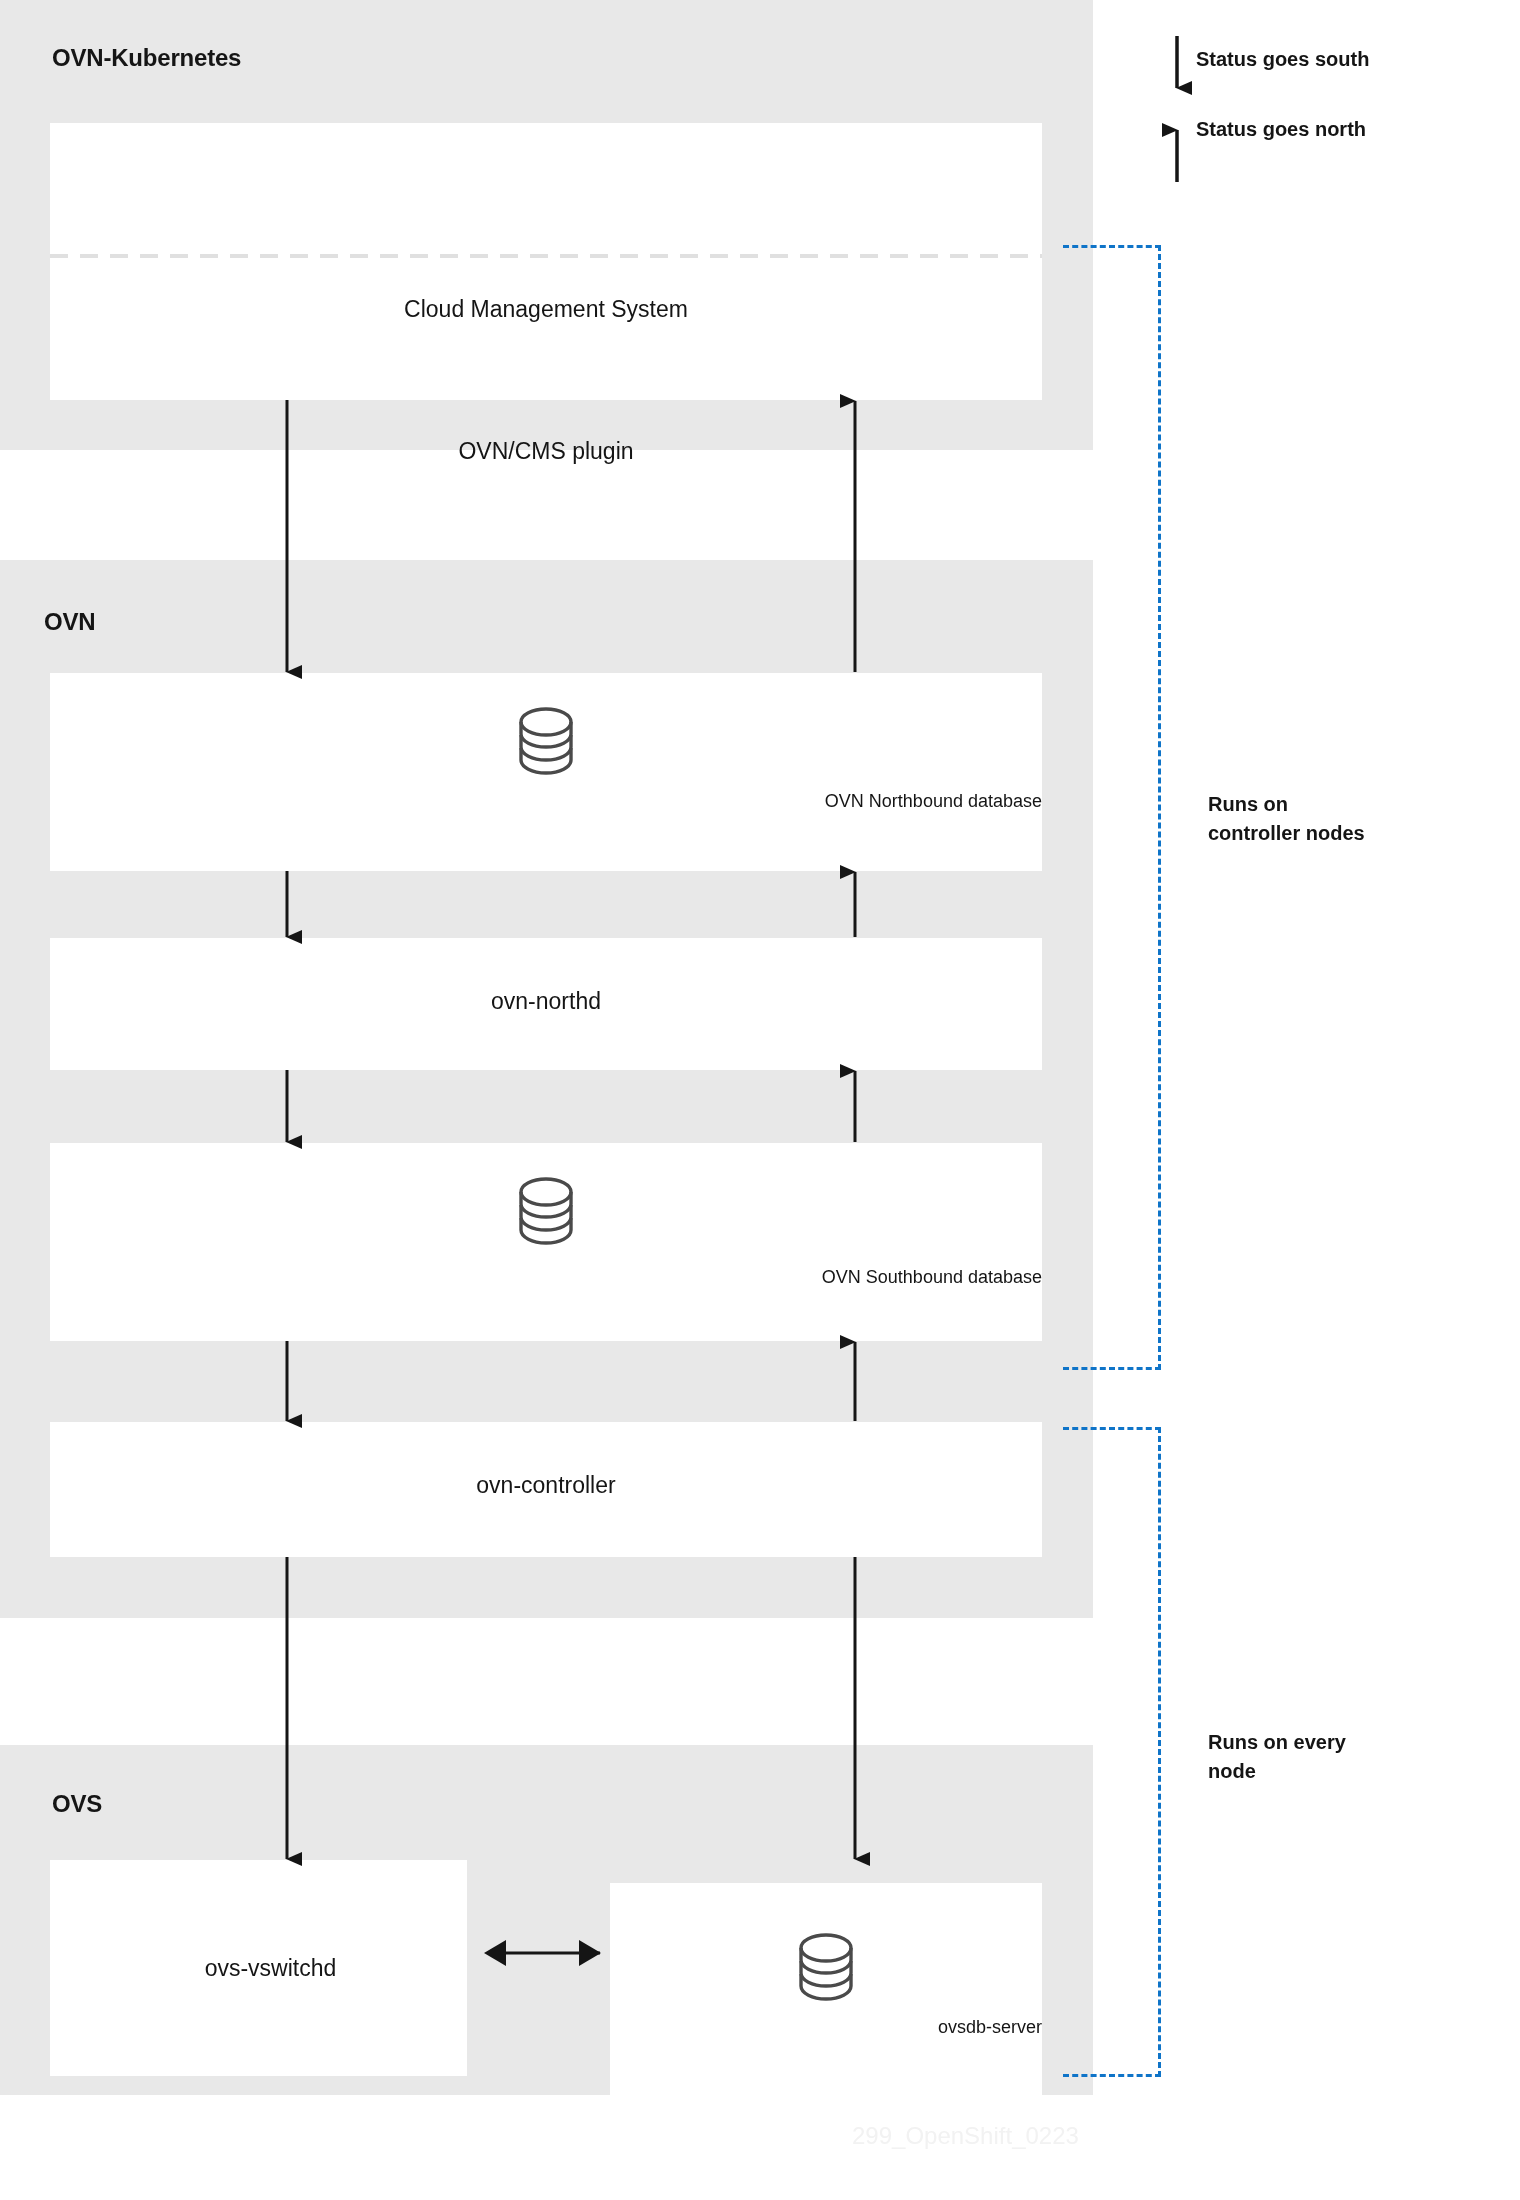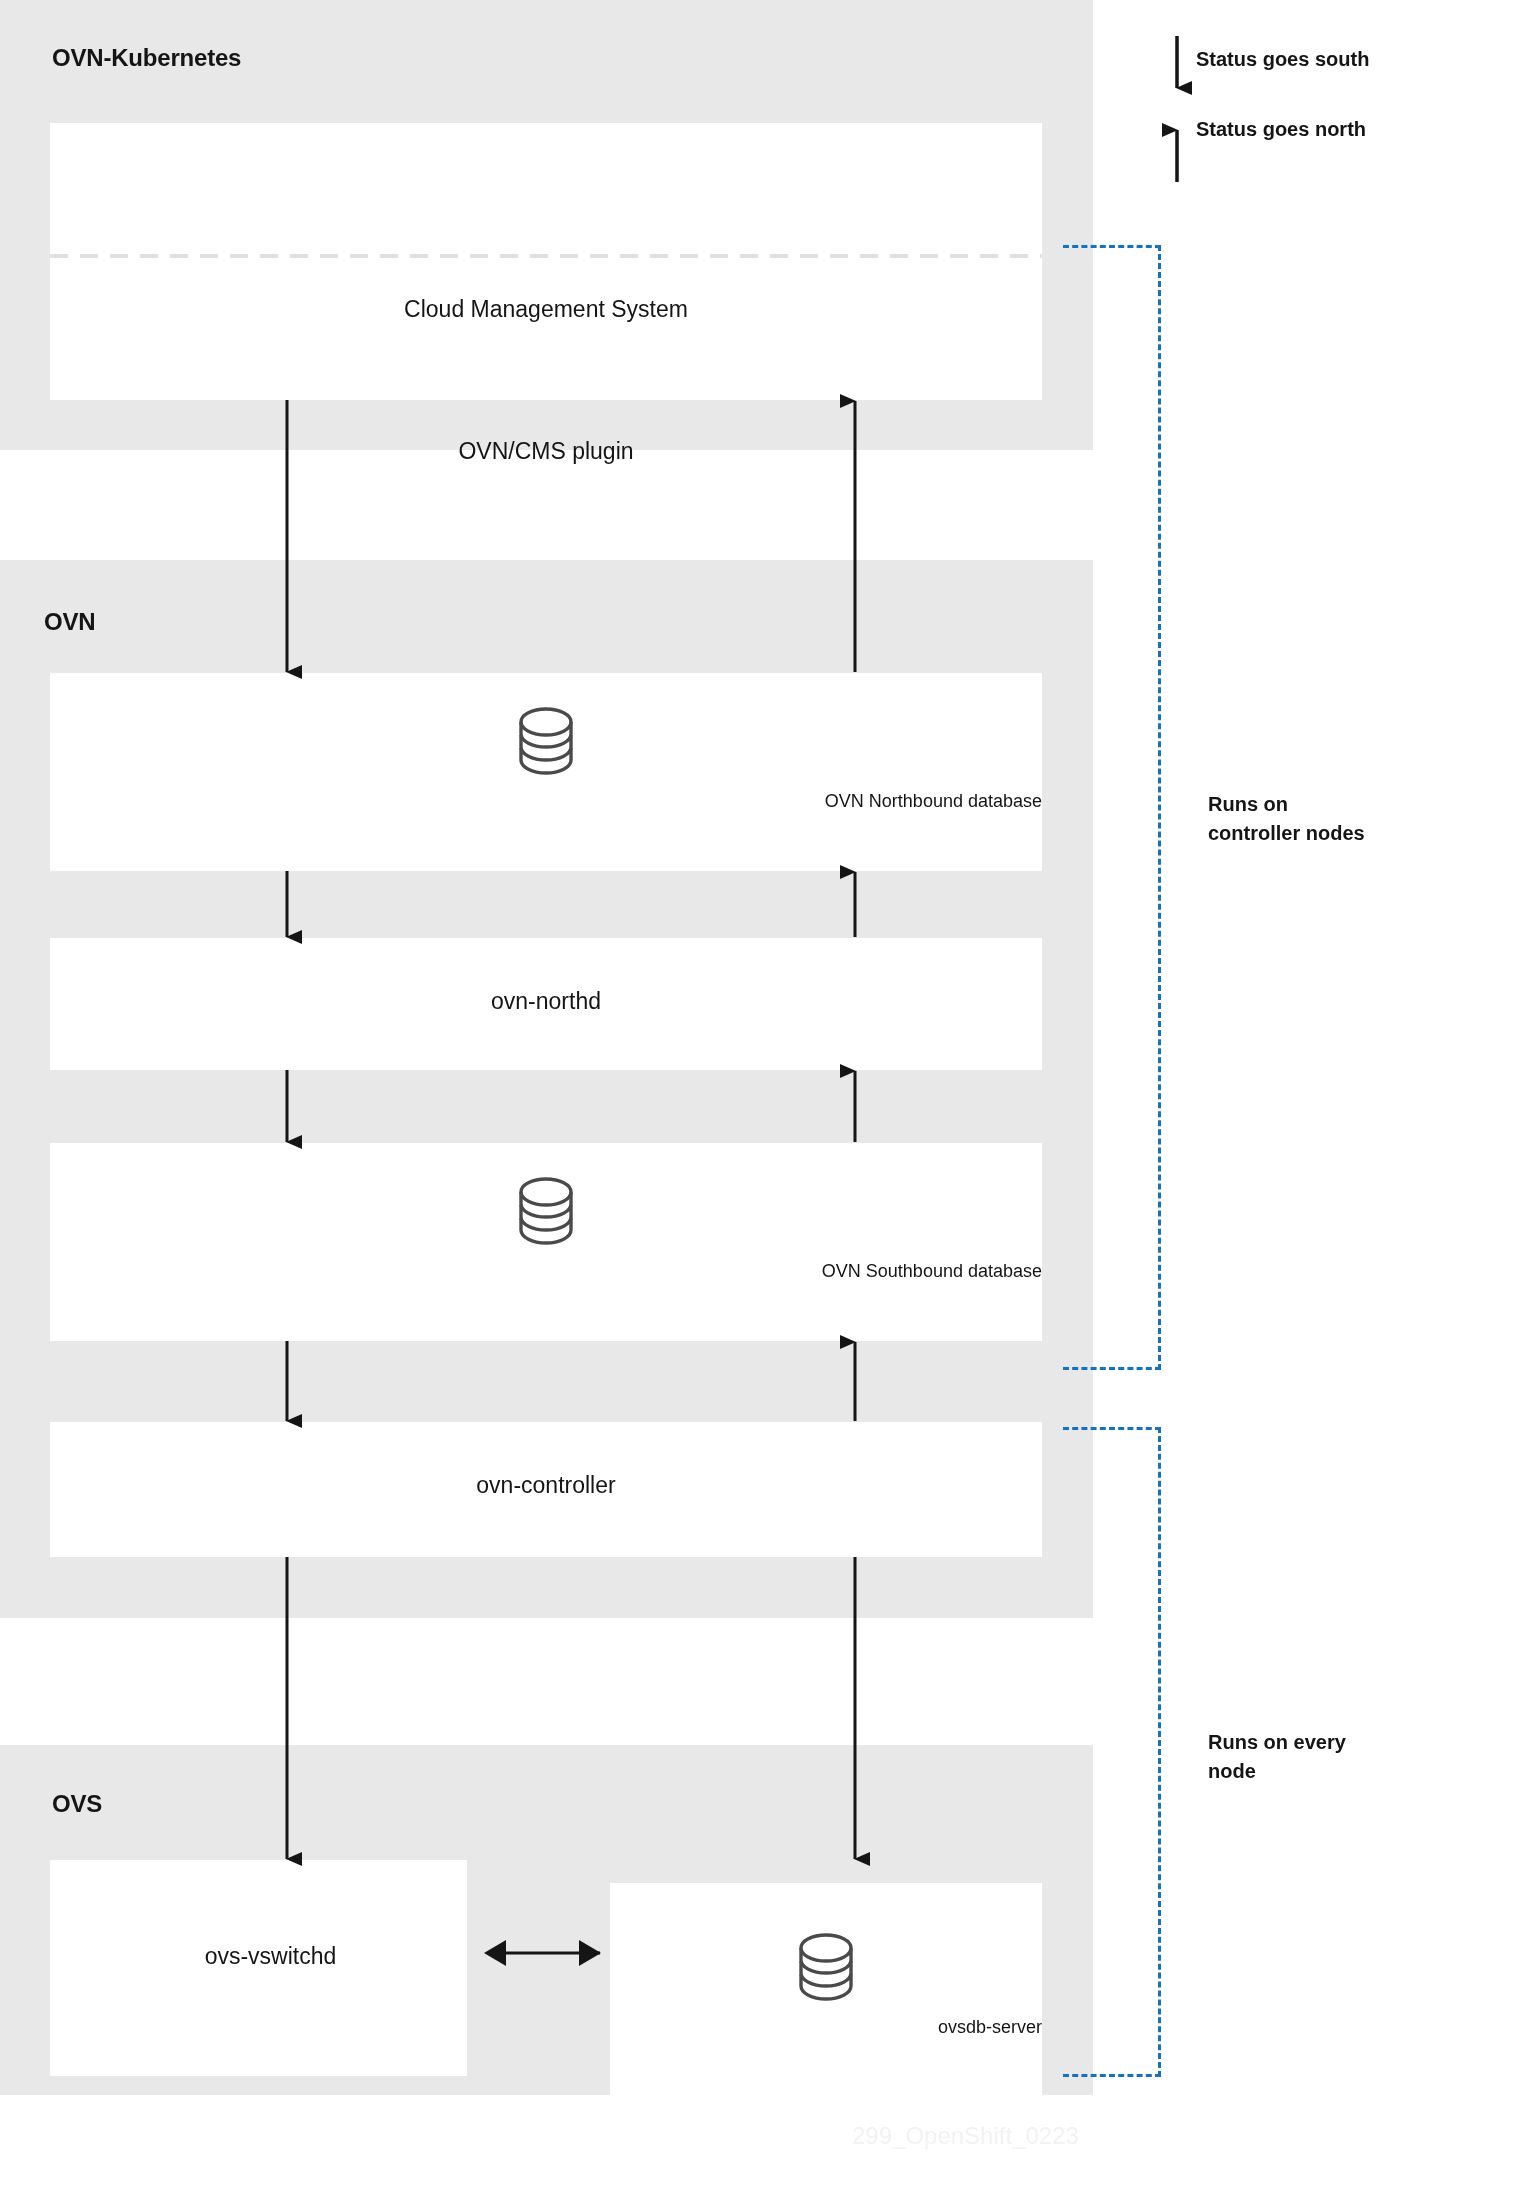--- a/index.html
+++ b/index.html
@@ -193,29 +193,29 @@
     <span class="db-icon" style="top:32px;">
       <svg width="64" height="74" viewBox="0 0 64 74" aria-hidden="true">
         <g fill="none" stroke="#4a4a4a" stroke-width="3.4">
           <ellipse cx="32" cy="17" rx="25" ry="13"></ellipse>
           <path d="M7 17 v12 a25 13 0 0 0 50 0 v-12"></path>
           <path d="M7 30 v12 a25 13 0 0 0 50 0 v-12"></path>
           <path d="M7 43 v12 a25 13 0 0 0 50 0 v-12"></path>
         </g>
       </svg>
     </span>
-    <div class="icon-label" style="top:118px;">OVN Southbound database</div>
+    <div class="icon-label" style="top:124px;">OVN Southbound database</div>
   </div>
 
   <div class="box" id="box-ovnctl">
     <div class="box-label" style="top:50px;">ovn-controller</div>
   </div>
 
   <div class="box" id="box-vswitchd">
-    <div class="box-label" style="top:83px;padding-left:24px;">ovs-vswitchd</div>
+    <div class="box-label" style="top:95px;padding-left:24px;">ovs-vswitchd</div>
   </div>
 
   <div class="box" id="box-ovsdb">
     <span class="db-icon" style="top:48px;">
       <svg width="64" height="74" viewBox="0 0 64 74" aria-hidden="true">
         <g fill="none" stroke="#4a4a4a" stroke-width="3.4">
           <ellipse cx="32" cy="17" rx="25" ry="13"></ellipse>
           <path d="M7 17 v12 a25 13 0 0 0 50 0 v-12"></path>
           <path d="M7 30 v12 a25 13 0 0 0 50 0 v-12"></path>
           <path d="M7 43 v12 a25 13 0 0 0 50 0 v-12"></path>

